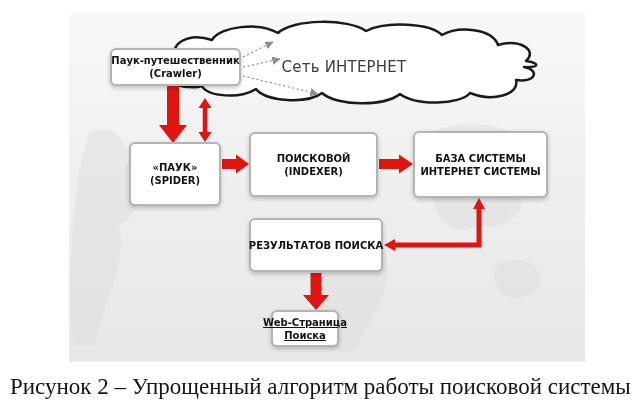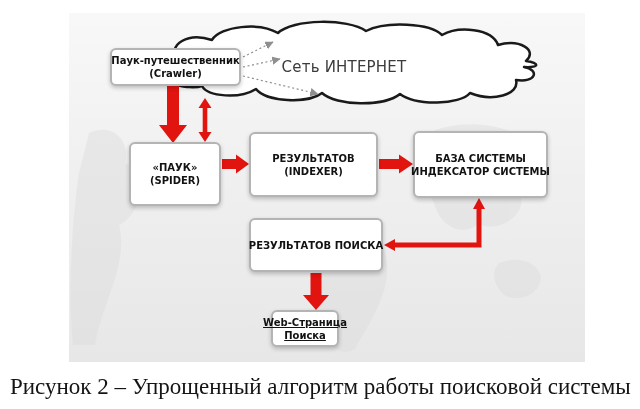--- a/index.html
+++ b/index.html
@@ -94,27 +94,27 @@
     <div>Паук-путешественник</div>
     <div>(Crawler)</div>
   </div>
 
   <div class="node node-spider">
     <div>«ПАУК»</div>
     <div>(SPIDER)</div>
   </div>
 
   <div class="node node-indexer">
-    <div>РЕЗУЛЬТАТОВ</div>
+    <div>ПОИСКОВОЙ</div>
     <div>(INDEXER)</div>
   </div>
 
   <div class="node node-database">
     <div>БАЗА СИСТЕМЫ</div>
-    <div>ИНДЕКСАТОР СИСТЕМЫ</div>
+    <div>ИНТЕРНЕТ СИСТЕМЫ</div>
   </div>
 
   <div class="node node-results">
     <div>РЕЗУЛЬТАТОВ ПОИСКА</div>
   </div>
 
   <div class="node node-webpage">
     <div>Web-Страница</div>
     <div>Поиска</div>
   </div>

